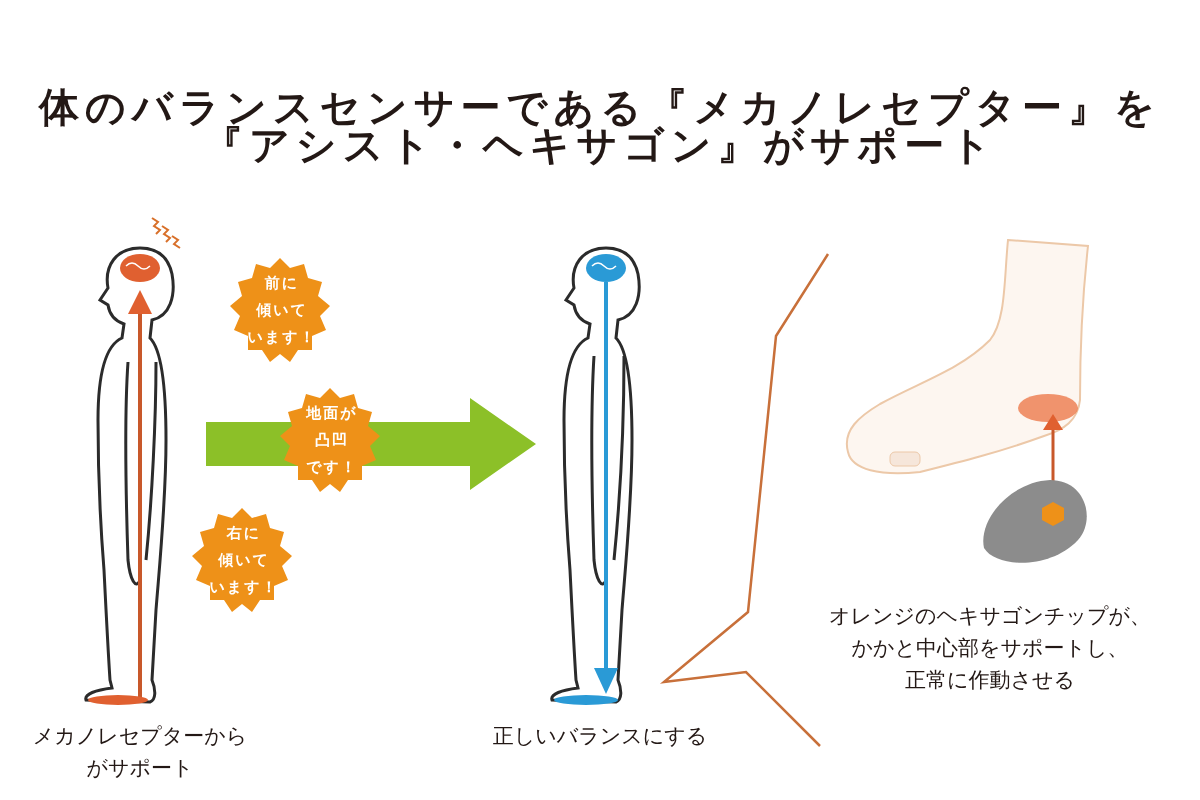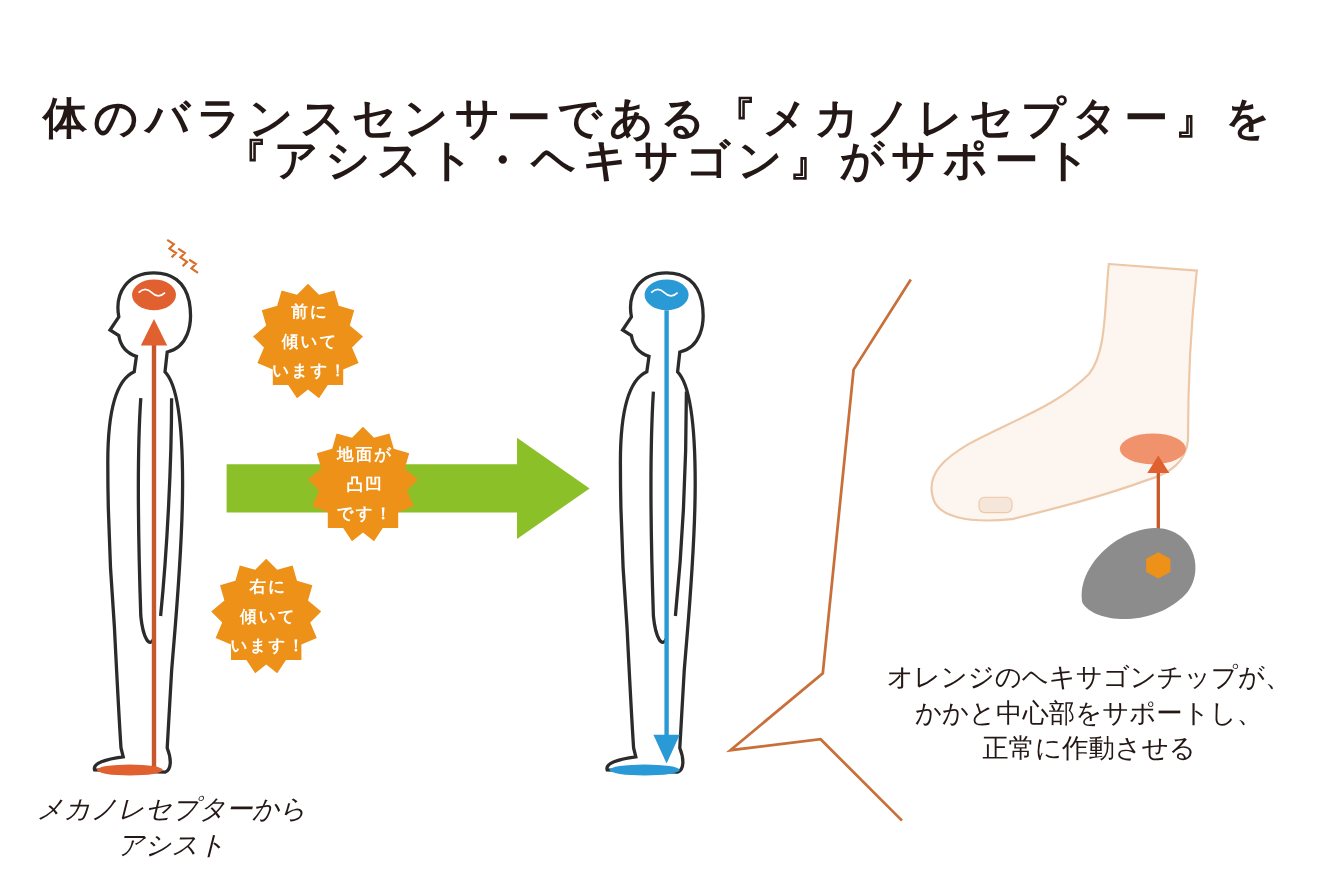--- a/index.html
+++ b/index.html
@@ -2,21 +2,21 @@
 <html><head>
 <meta charset="utf-8">
 <style>
   html,body{margin:0;padding:0;background:#fff;}
   body{width:1200px;height:800px;position:relative;overflow:hidden;font-family:"DejaVu Sans",sans-serif;color:#231815;}
   .title{position:absolute;left:0;width:1200px;text-align:center;font-weight:bold;font-size:40px;letter-spacing:6px;color:#231815;}
   .t1{top:48px;margin-top:32px;}
   .t2{top:118px;}
   svg.art{position:absolute;left:0;top:0;}
   .burst-text{position:absolute;text-align:center;color:#fff;font-size:15px;line-height:27px;font-weight:bold;letter-spacing:2px;}
-  .caption{position:absolute;text-align:center;font-size:24px;line-height:32px;color:#231815;}
+  .caption{position:absolute;text-align:center;font-size:21px;line-height:32px;color:#231815;}
 </style>
 </head>
 <body>
 
 <div class="title t1">体のバランスセンサーである『メカノレセプター』を</div>
 <div class="title t2">『アシスト・ヘキサゴン』がサポート</div>
 
 <svg class="art" width="1200" height="800" viewBox="0 0 1200 800">
 
   <g>
@@ -76,23 +76,24 @@
   <div>地面が</div>
     <div>凸凹</div>
     <div>です！</div>
 </div>
 <div class="burst-text" style="left:196px;top:520px;width:96px;">
   <div>右に</div>
     <div>傾いて</div>
     <div>います！</div>
 </div>
 
-<div class="caption" style="left:16px;top:720px;width:280px;font-style:italic;">
+<div class="caption" style="left:0px;top:720px;width:280px;">
   <div>メカノレセプターから</div>
-    <div>アシスト</div>
+    <div>がサポート</div>
 </div>
 <div class="caption" style="left:460px;top:720px;width:280px;">
+    <div>正しいバランスにする</div>
 </div>
 <div class="caption" style="left:790px;top:600px;width:400px;">
   <div>オレンジのヘキサゴンチップが、</div>
     <div>かかと中心部をサポートし、</div>
     <div>正常に作動させる</div>
 </div>
 
 </body></html>

